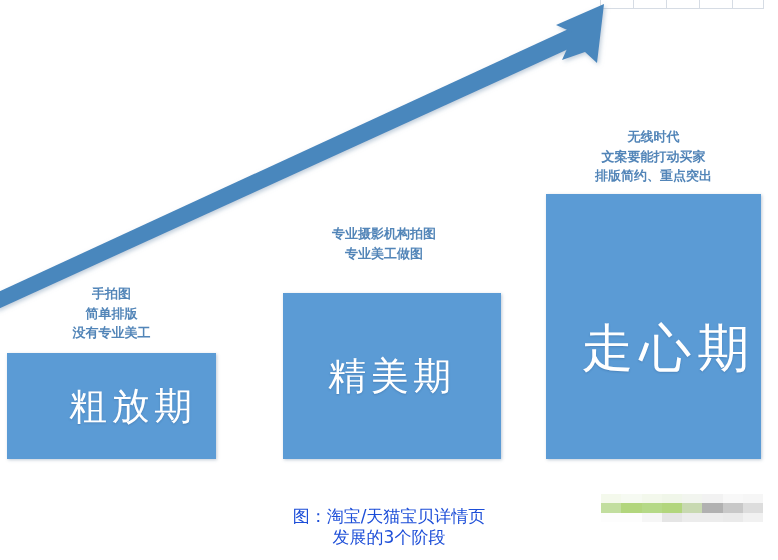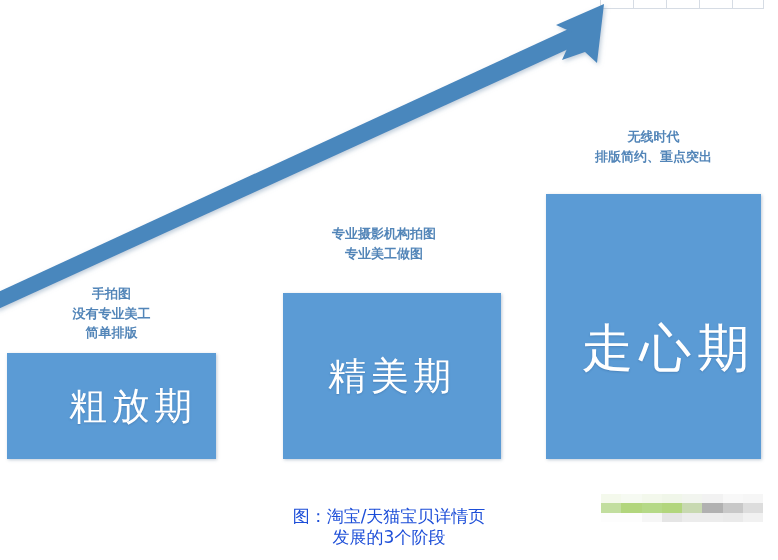--- a/index.html
+++ b/index.html
@@ -142,37 +142,38 @@
     <g filter="url(#arrowShadow)">
 
       <polygon points="-4,293 -4,310 575,46 575,26" fill="#4a87bd"></polygon>
 
       <polygon points="604,4 556,25 574,33 562,60 585,52 597,63" fill="#4a87bd"></polygon>
     </g>
   </svg>
 
   <div class="annotation" id="annotation-1">
     <div>手拍图</div>
+    <div>简单排版</div>
     <div>没有专业美工</div>
-    <div>简单排版</div>
   </div>
   <div class="bar" id="bar-1">
     <span class="bar-label">粗放期</span>
   </div>
 
   <div class="annotation" id="annotation-2">
     <div>专业摄影机构拍图</div>
     <div>专业美工做图</div>
   </div>
   <div class="bar" id="bar-2">
     <span class="bar-label">精美期</span>
   </div>
 
   <div class="annotation" id="annotation-3">
     <div>无线时代</div>
+    <div>文案要能打动买家</div>
     <div>排版简约、重点突出</div>
   </div>
   <div class="bar" id="bar-3">
     <span class="bar-label">走心期</span>
   </div>
 
   <div class="caption">
     <div>图：淘宝/天猫宝贝详情页</div>
     <div>发展的3个阶段</div>
   </div>

